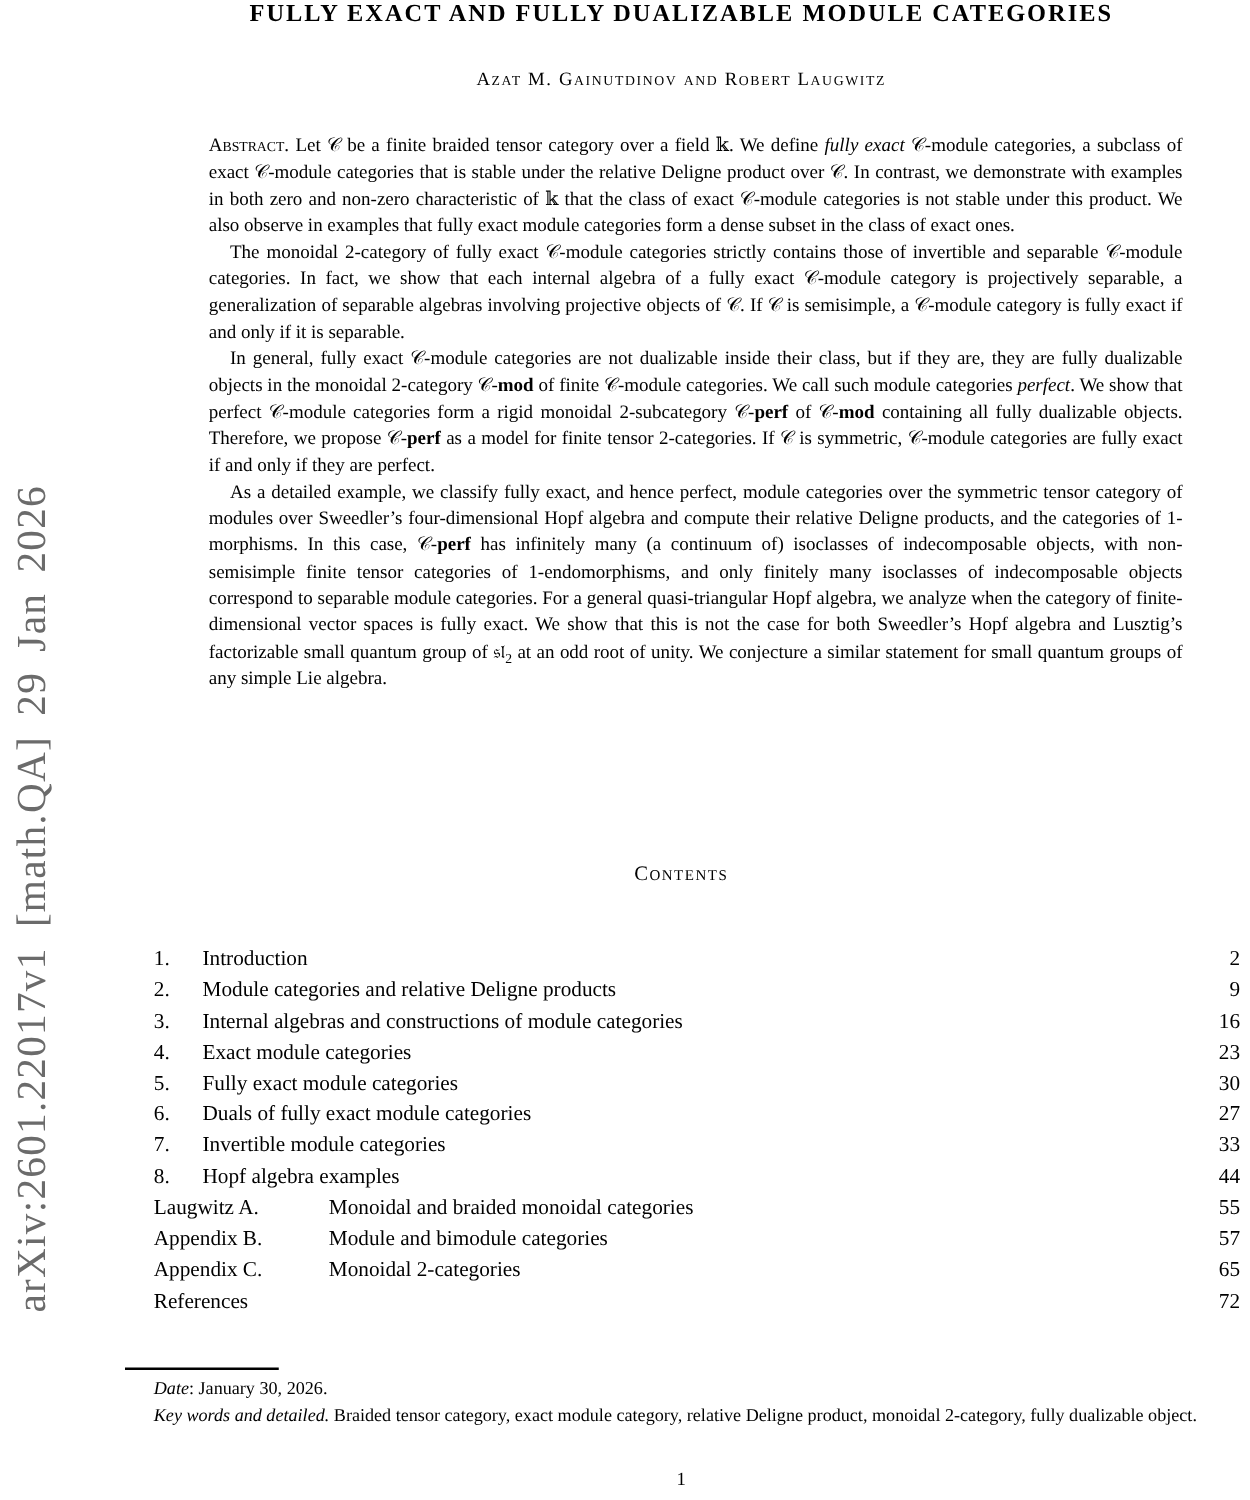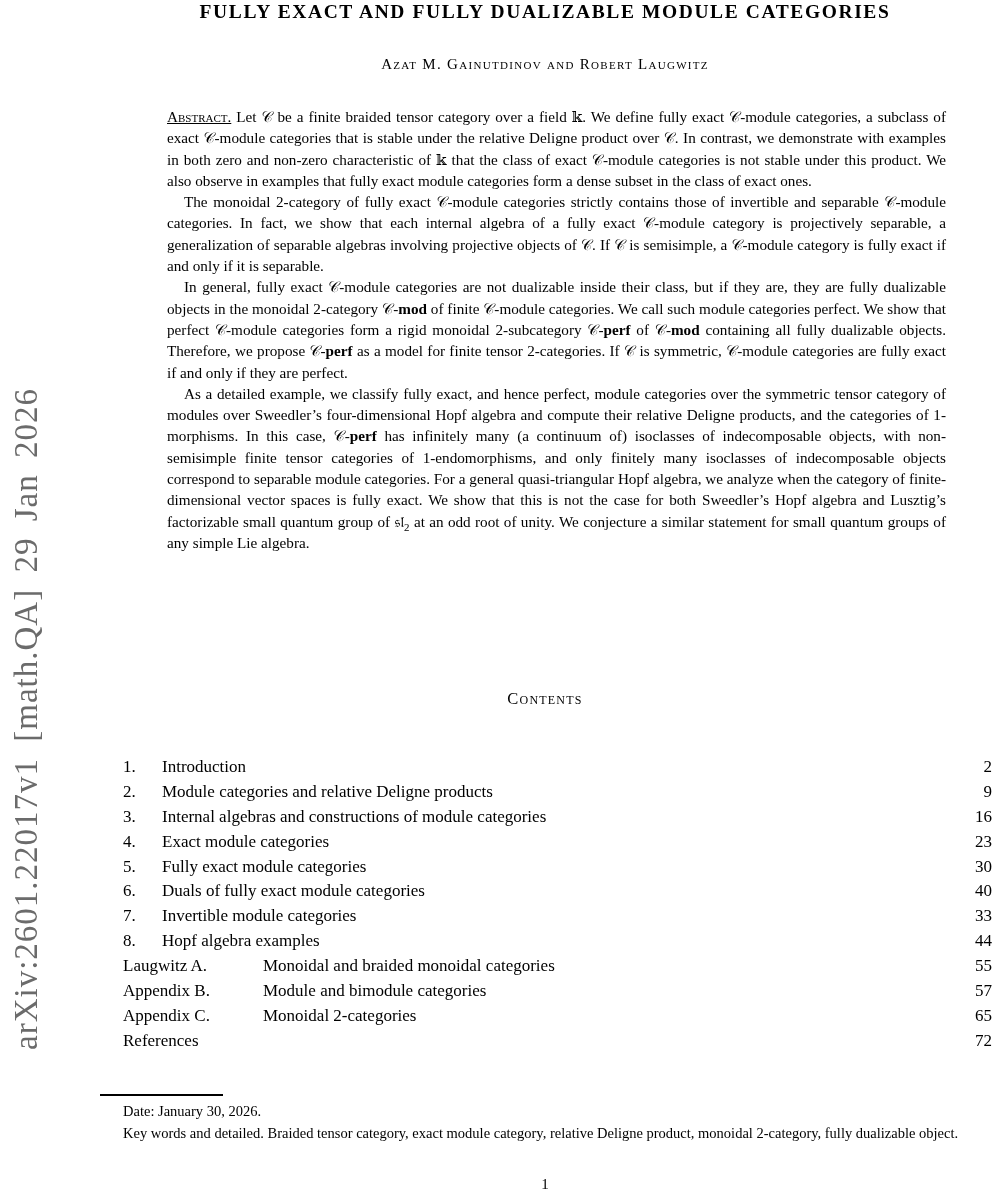--- a/index.html
+++ b/index.html
@@ -23,22 +23,22 @@
   .authors{
     position:absolute;top:56px;left:0;width:100%;
     text-align:center;font-size:15px;font-variant:small-caps;letter-spacing:1.3px;
   }
   .abstract{
     position:absolute;top:106px;left:67px;width:779px;
     font-size:15.2px;line-height:21.3px;text-align:justify;
   }
   .abstract p{margin:0;}
   .abstract p + p{text-indent:17px;}
-  .run-sc{font-variant:small-caps;text-decoration:underline;}
-  .run-i{}
+  .run-sc{font-variant:small-caps;}
+  .run-i{font-style:italic;}
   .run-b{font-weight:bold;}
   .run-sub{vertical-align:sub;font-size:0.72em;line-height:0;}
   .contents-title{
     position:absolute;top:689px;left:0;width:100%;
     text-align:center;font-size:16.5px;font-variant:small-caps;letter-spacing:1.2px;
   }
   .toc{position:absolute;top:757px;left:23px;width:869px;font-size:17px;}
   .toc-row{display:flex;align-items:baseline;height:24.9px;}
   .toc-label{flex:0 0 auto;}
   .toc-row--num .toc-label{width:39px;}
@@ -95,21 +95,21 @@
         <span class="toc-page">23</span>
       </div>
       <div class="toc-row toc-row--num">
         <span class="toc-label">5.</span>
         <span class="toc-title">Fully exact module categories</span>
         <span class="toc-page">30</span>
       </div>
       <div class="toc-row toc-row--num">
         <span class="toc-label">6.</span>
         <span class="toc-title">Duals of fully exact module categories</span>
-        <span class="toc-page">40</span>
+        <span class="toc-page">27</span>
       </div>
       <div class="toc-row toc-row--num">
         <span class="toc-label">7.</span>
         <span class="toc-title">Invertible module categories</span>
         <span class="toc-page">33</span>
       </div>
       <div class="toc-row toc-row--num">
         <span class="toc-label">8.</span>
         <span class="toc-title">Hopf algebra examples</span>
         <span class="toc-page">44</span>

